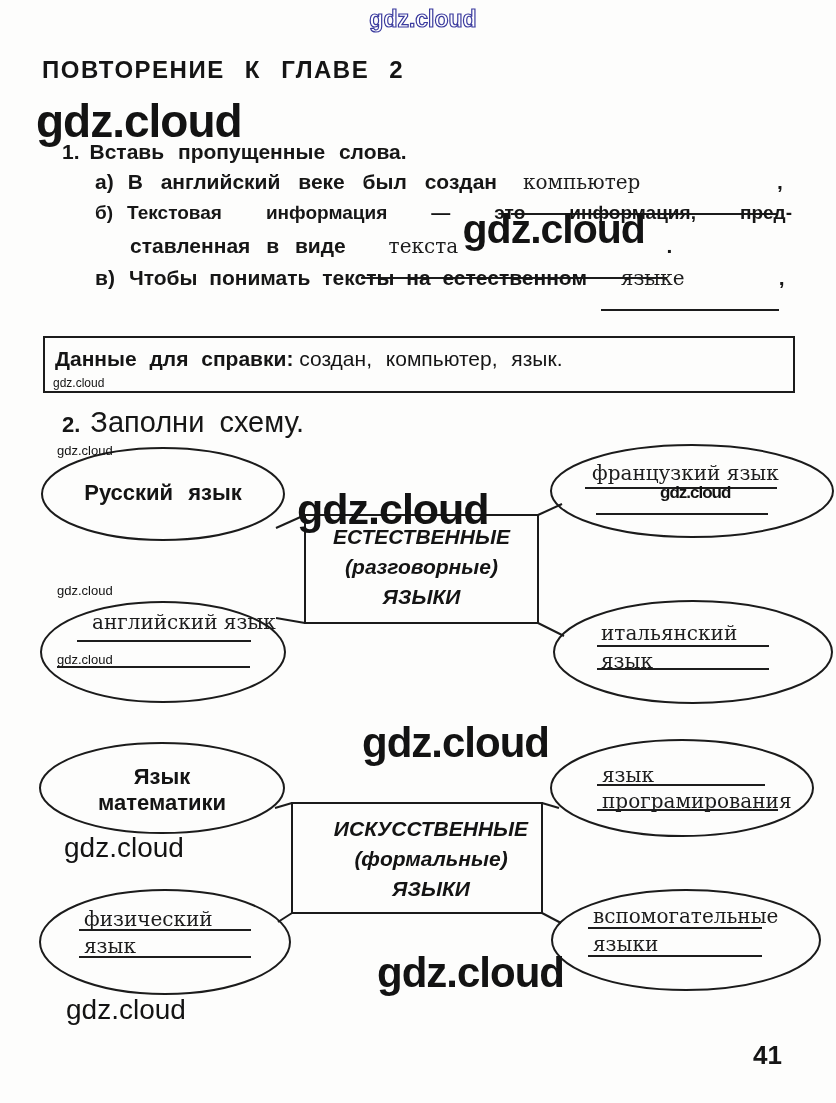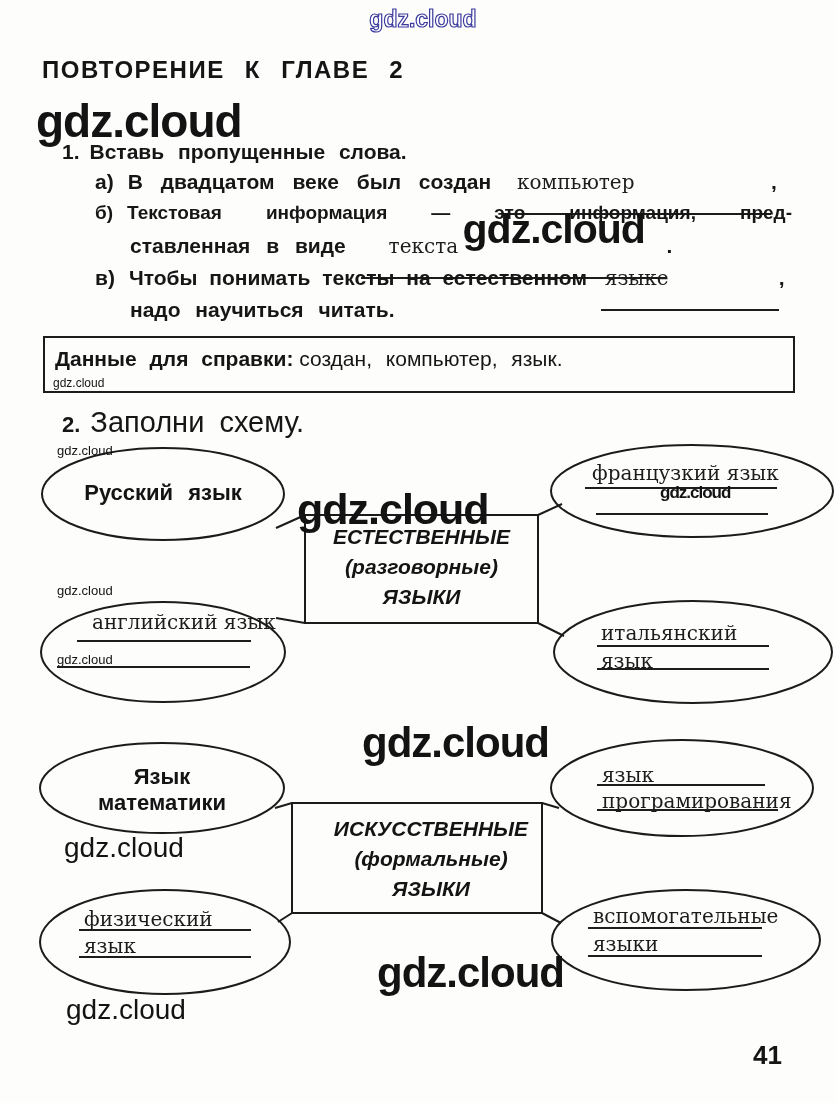--- a/index.html
+++ b/index.html
@@ -36,41 +36,40 @@
 
   <div class="abs" style="left:42px;top:56px;font-size:24px;font-weight:700;letter-spacing:1.5px;word-spacing:12px;white-space:nowrap">ПОВТОРЕНИЕ К ГЛАВЕ 2</div>
 
   <div class="wm" style="left:36px;top:98px;font-size:46px;font-weight:600">gdz.cloud</div>
 
   <div class="bodyline" style="left:62px;top:140px">
     <span class="lbl" style="margin-right:10px">1.</span><span style="word-spacing:8px">Вставь пропущенные слова.</span>
   </div>
 
   <div class="bodyline" style="left:95px;top:170px">
-    <span class="lbl">а)</span><span style="word-spacing:12px">В двадцатом веке был создан</span>
+    <span class="lbl">а)</span><span style="word-spacing:12px">В английский веке был создан</span>
     <span class="blank" style="width:266px;margin-left:8px"><span class="ans" style="margin-left:12px">компьютер</span></span><span>,</span>
   </div>
 
   <div class="abs justify-line" style="left:95px;top:202px;width:697px">
     <span class="lbl">б)</span><span>Текстовая информация — это информация, пред-</span>
   </div>
 
   <div class="bodyline" style="left:130px;top:234px">
     <span style="word-spacing:10px">ставленная в виде</span>
     <span class="blank" style="width:306px;margin-left:9px">
       <span class="ans" style="margin-left:28px">текста</span>
       <span class="wm" style="left:102px;top:-25px;font-size:41px;font-weight:600">gdz.cloud</span>
     </span><span>.</span>
   </div>
 
   <div class="bodyline" style="left:95px;top:266px">
     <span class="lbl">в)</span><span style="word-spacing:6px">Чтобы понимать тексты на естественном</span>
-    <span class="blank" style="width:178px;margin-left:8px"><span class="ans" style="margin-left:4px">языке</span></span><span>,</span>
+    <span class="blank" style="width:178px;margin-left:8px"><span class="ans" style="margin-left:20px">языке</span></span><span>,</span>
   </div>
-  <div class="bodyline" style="left:130px;top:298px;word-spacing:9px">надо научиться читать.</div>
 
   <div class="refbox">
     <div class="abs" style="left:10px;top:9px;font-size:21px;white-space:nowrap">
       <span style="font-weight:700;word-spacing:7px">Данные для справки:</span>
       <span style="font-weight:500;word-spacing:8px">создан, компьютер, язык.</span>
     </div>
     <div class="wm wm-sm" style="left:8px;top:39px;font-size:12px">gdz.cloud</div>
   </div>
 
   <div class="bodyline" style="left:62px;top:406px;font-size:22px">

